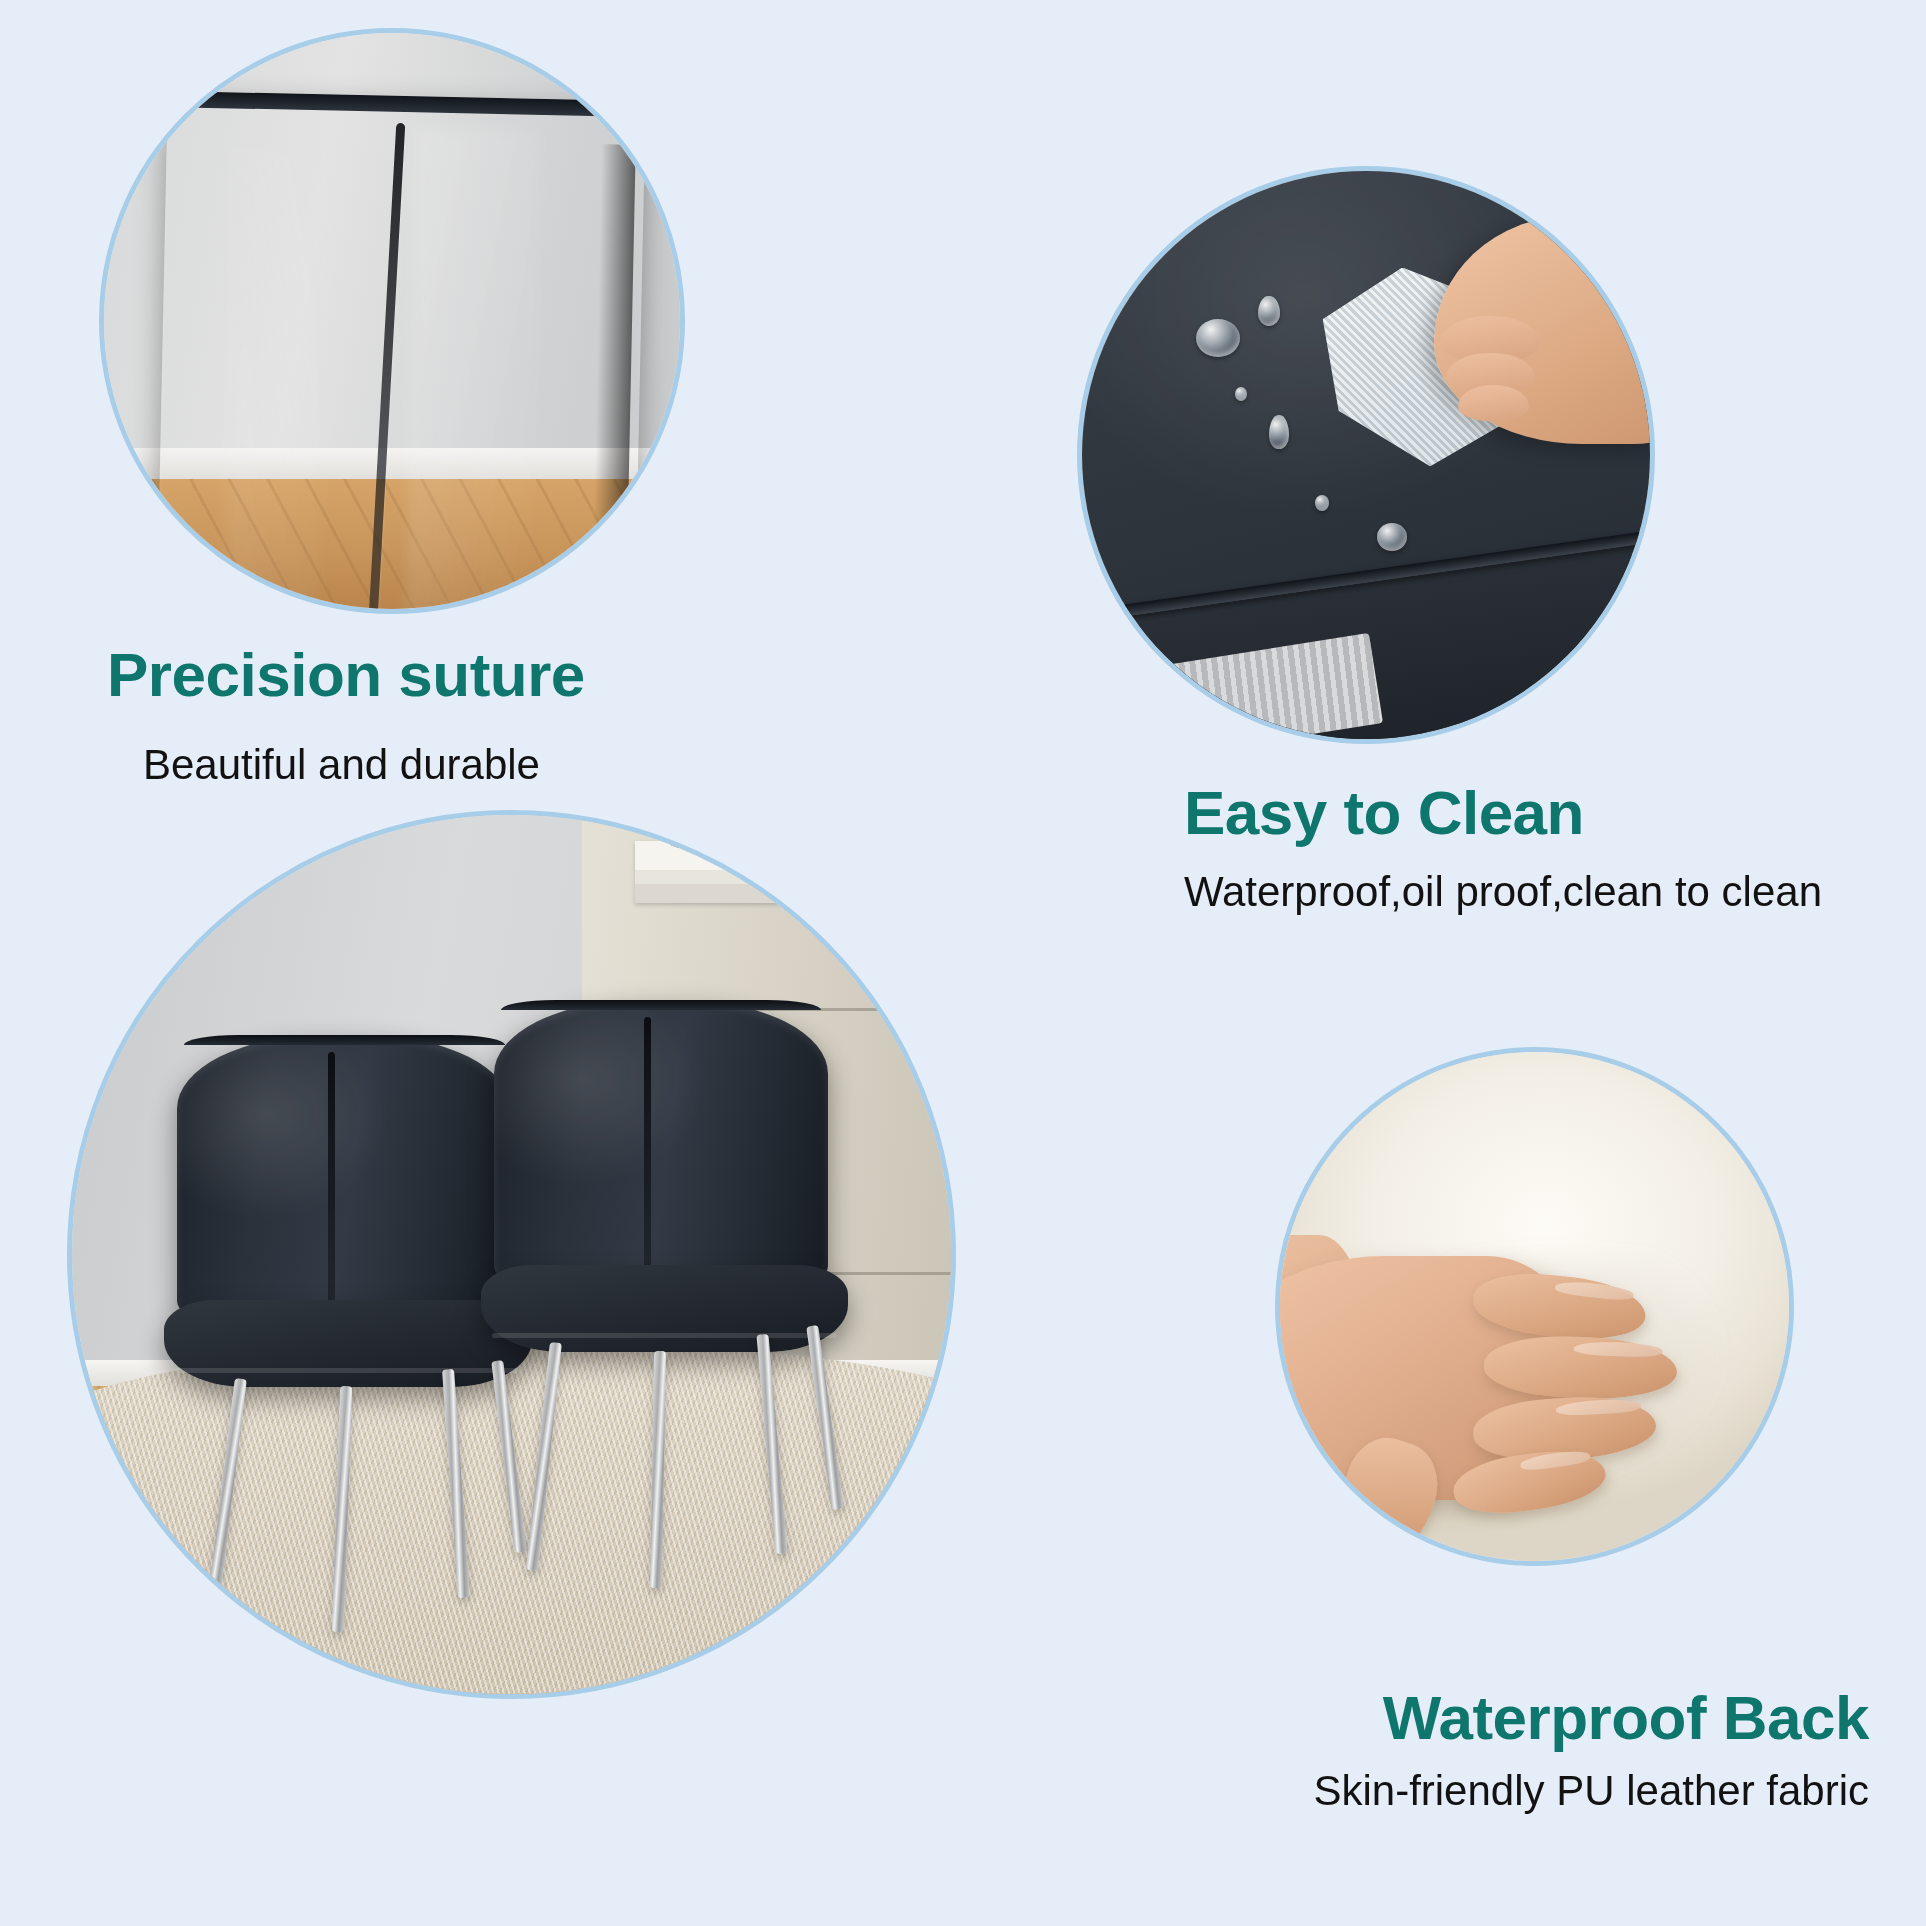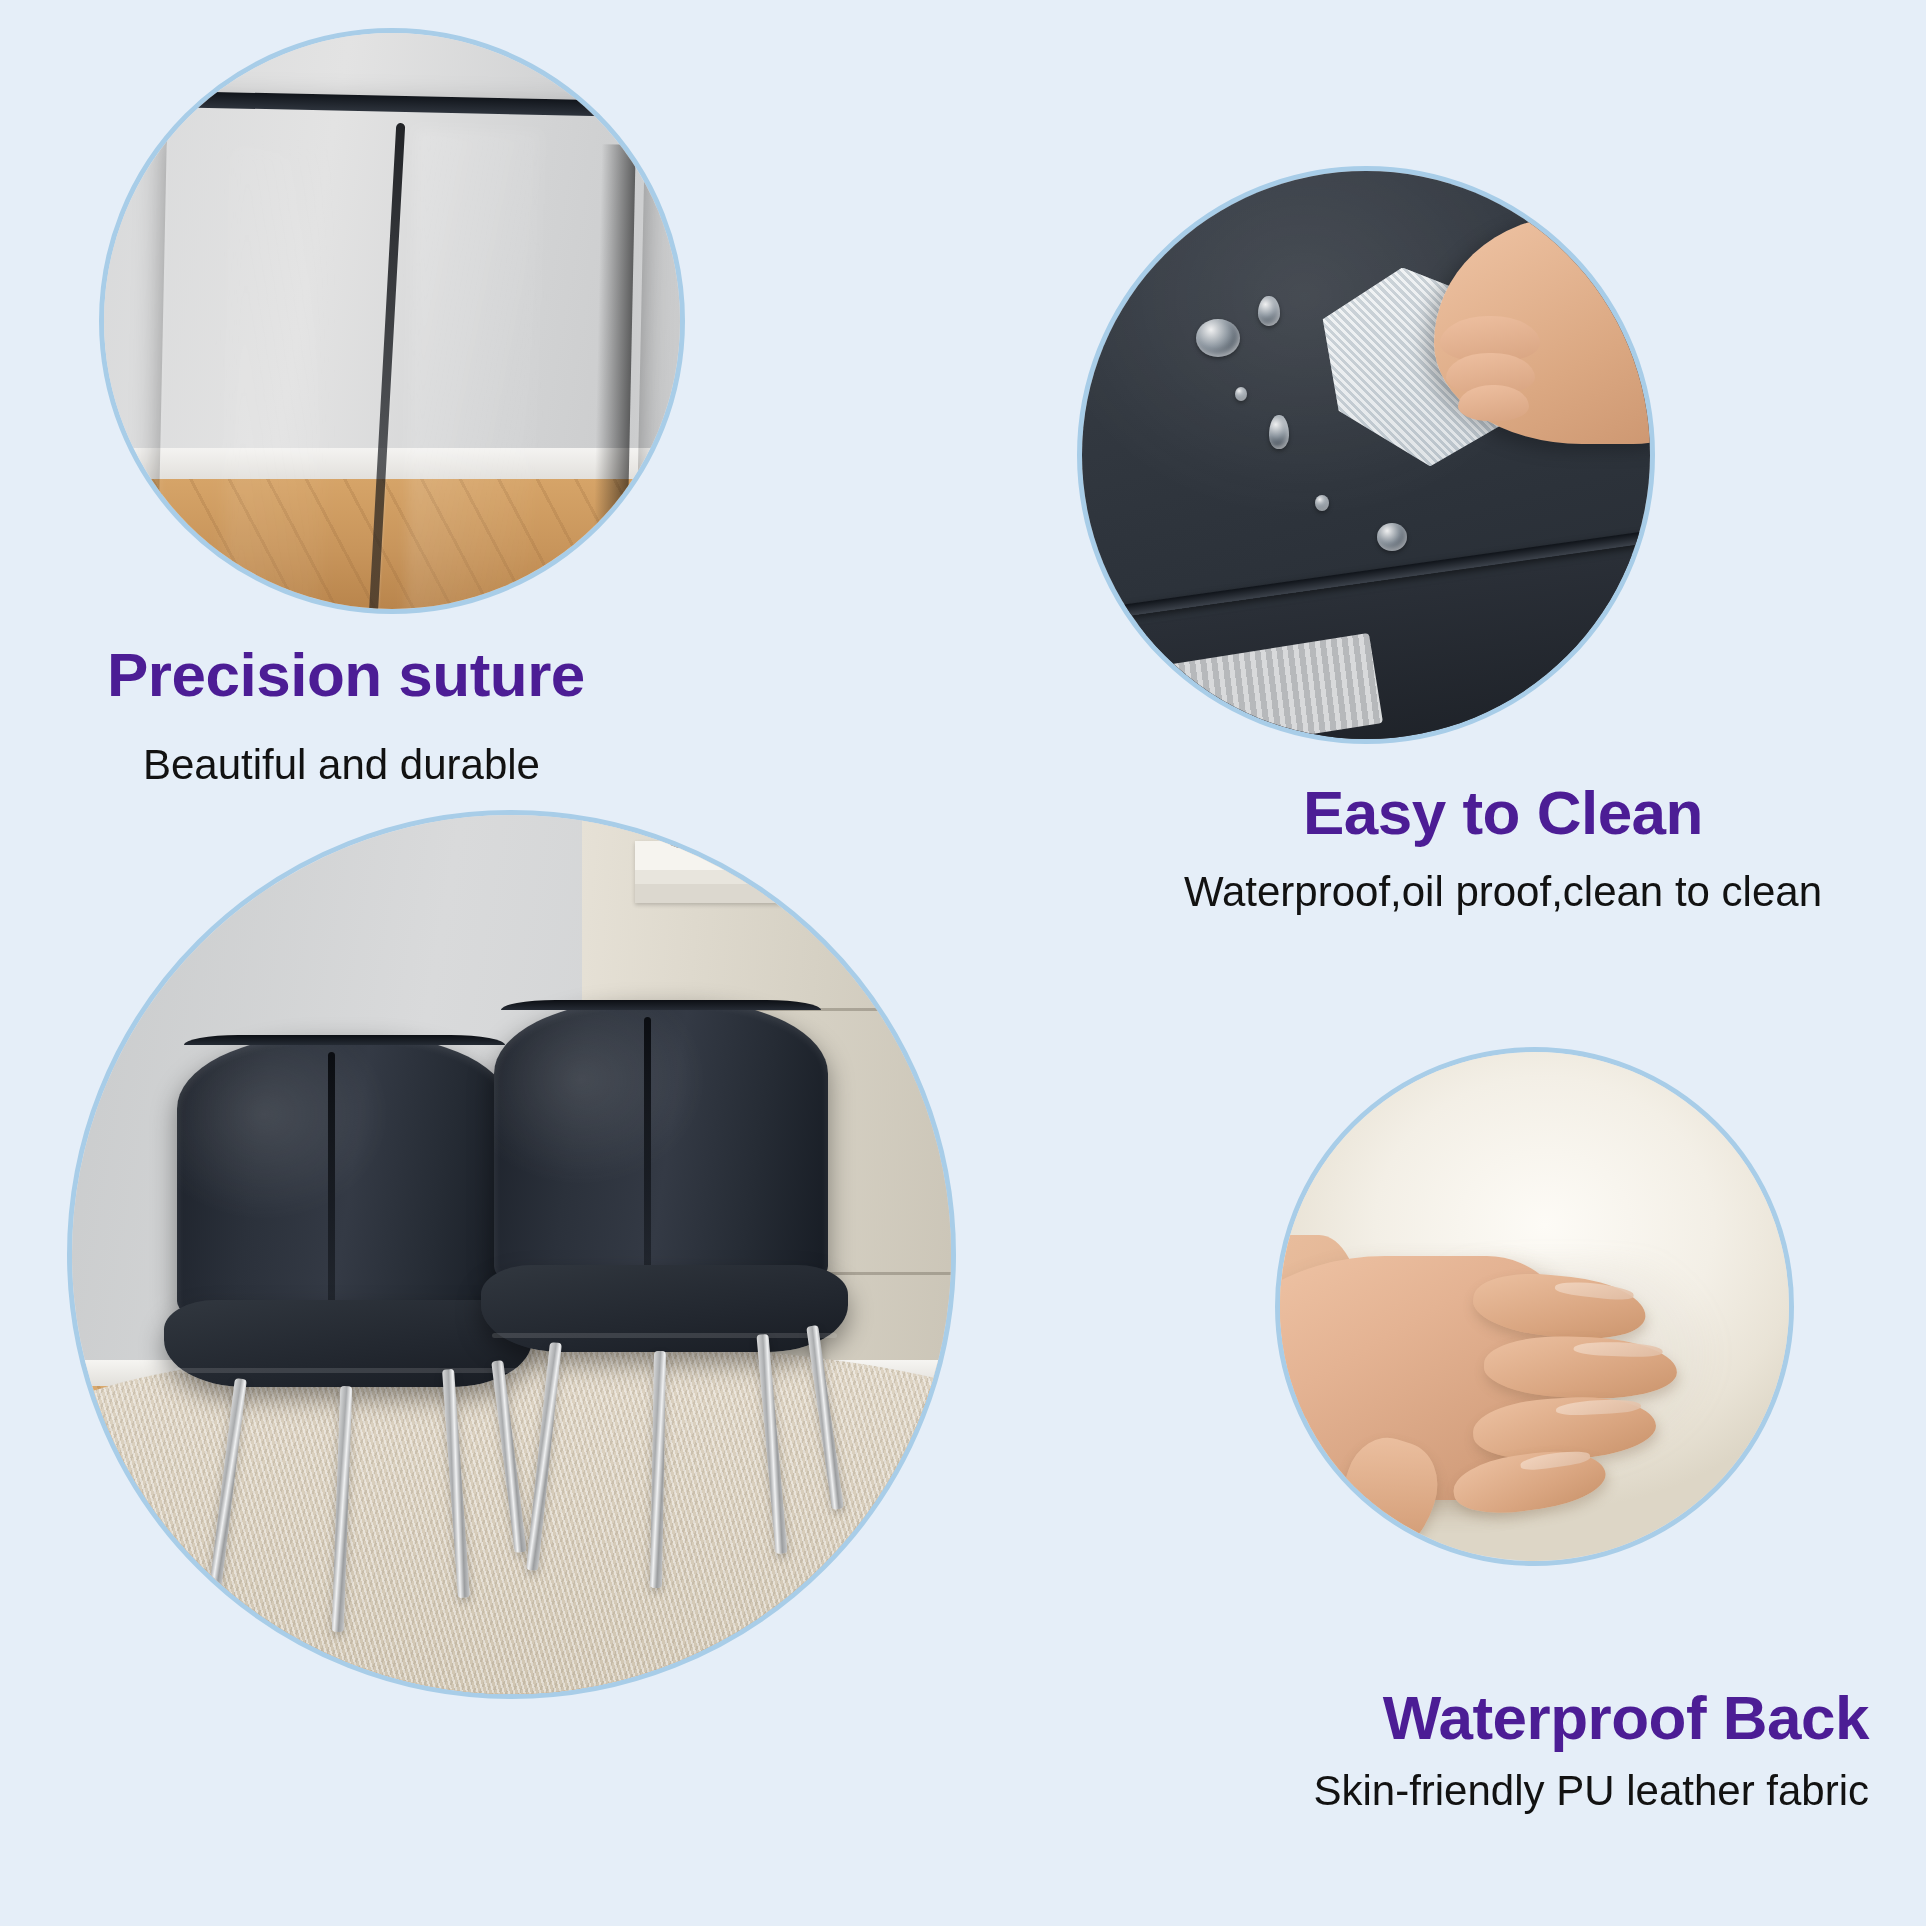--- a/index.html
+++ b/index.html
@@ -162,30 +162,30 @@
   .fg{position:absolute;background:linear-gradient(160deg,#edc2a3,#d9a580 62%,#c9936b);
     border-radius:44% 46% 46% 44%/50% 54% 48% 46%;
     box-shadow:2px 6px 12px rgba(120,92,66,.26);}
   .nail{position:absolute;width:46%;height:24%;right:8%;top:6%;
     background:linear-gradient(160deg,#f3d7c2,#e0bda4);
     border-radius:50% 50% 36% 36%;opacity:.9;}
 
   
   .txt{position:absolute;}
   .headline{
-    font-weight:bold;color:#4c1d95;letter-spacing:-0.5px;
+    font-weight:bold;color:#0f766e;letter-spacing:-0.5px;
     white-space:nowrap;line-height:1.05;
   }
   .subline{color:#121212;white-space:nowrap;line-height:1.2;}
 
   #t-suture{left:107px;top:642px;}
   #t-suture .headline{font-size:62px;}
   #t-suture .subline{font-size:42px;margin-top:33px;margin-left:36px;}
 
-  #t-clean{left:1822px;top:780px;transform:translateX(-100%);text-align:center;}
+  #t-clean{left:1822px;top:780px;transform:translateX(-100%);text-align:left;}
   #t-clean .headline{font-size:62px;}
   #t-clean .subline{font-size:42px;margin-top:22px;}
 
   #t-comfort{left:1869px;top:1685px;transform:translateX(-100%);text-align:right;}
   #t-comfort .headline{font-size:62px;}
   #t-comfort .subline{font-size:42px;margin-top:16px;}
 </style>
 </head>
 <body>
 

